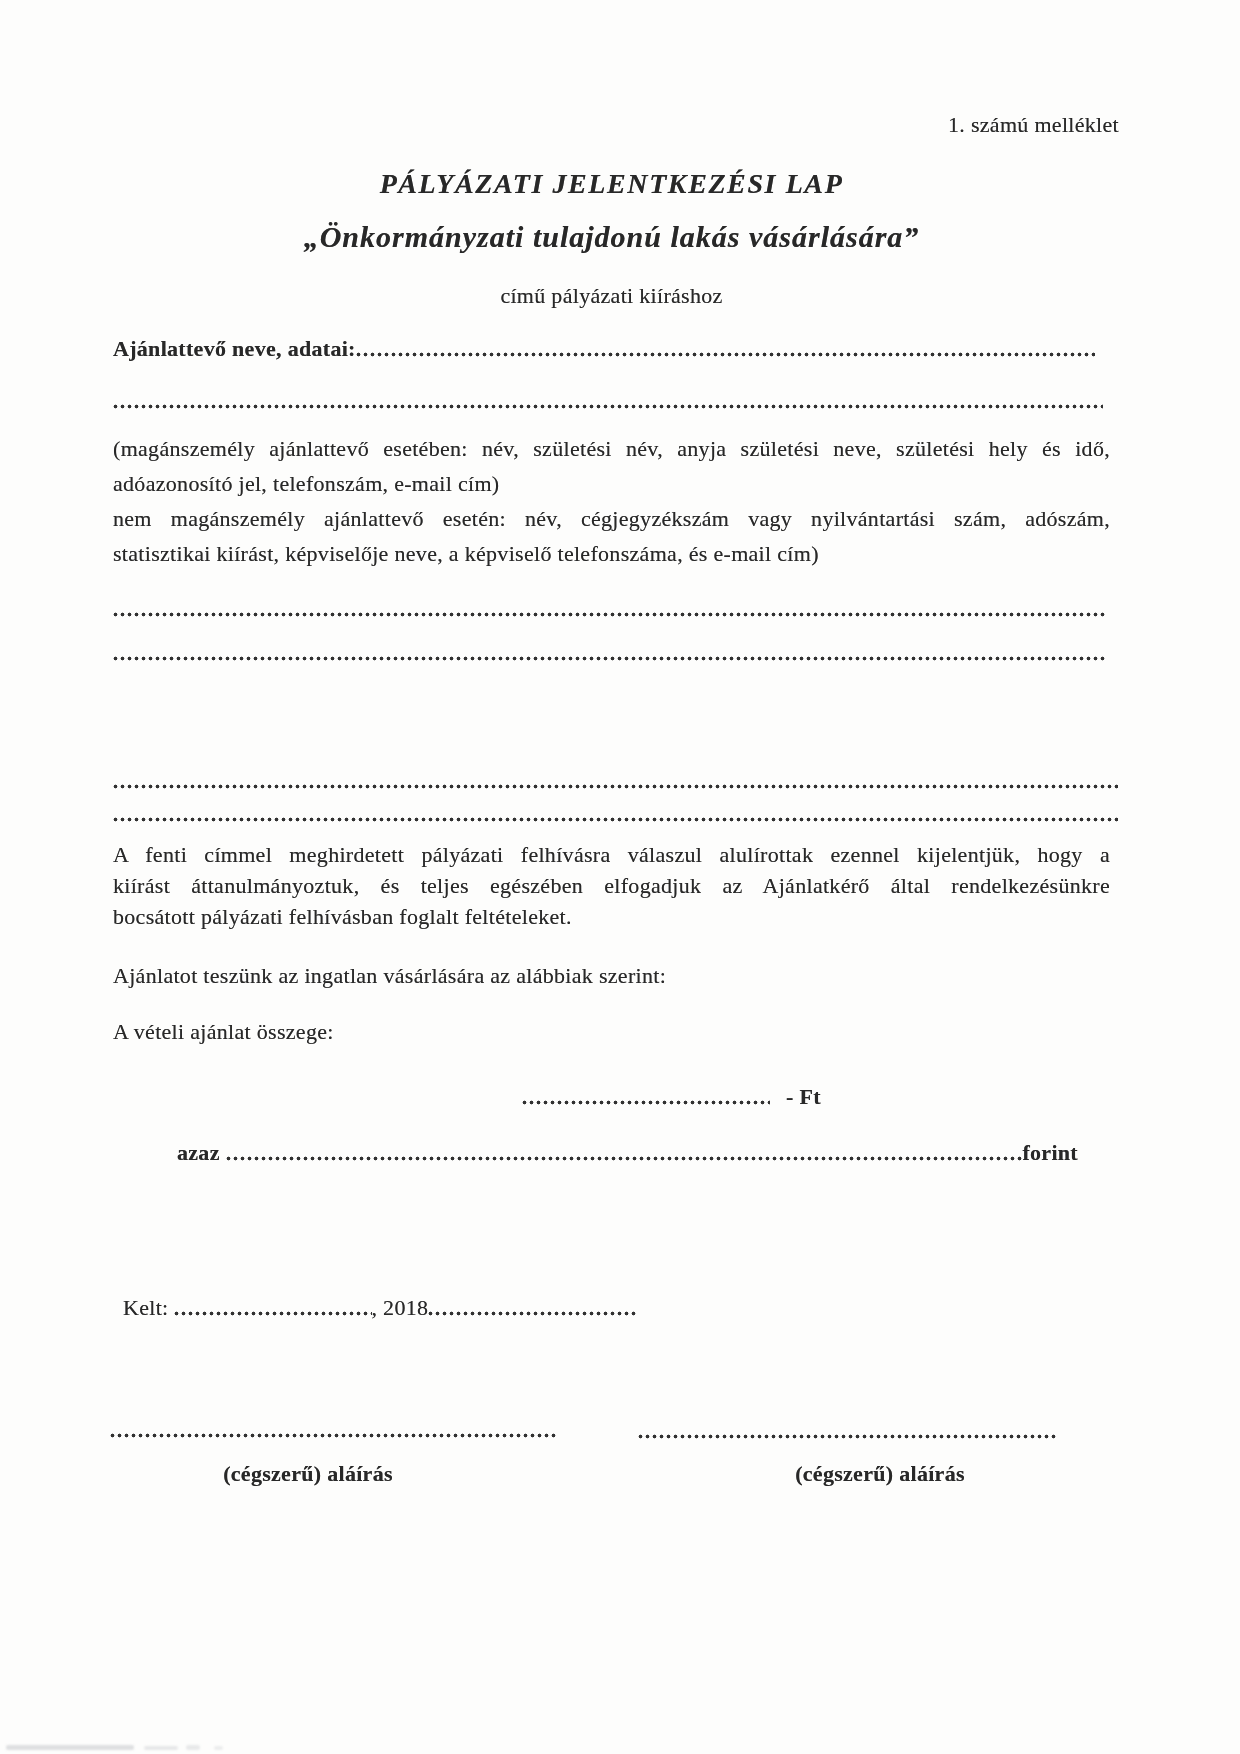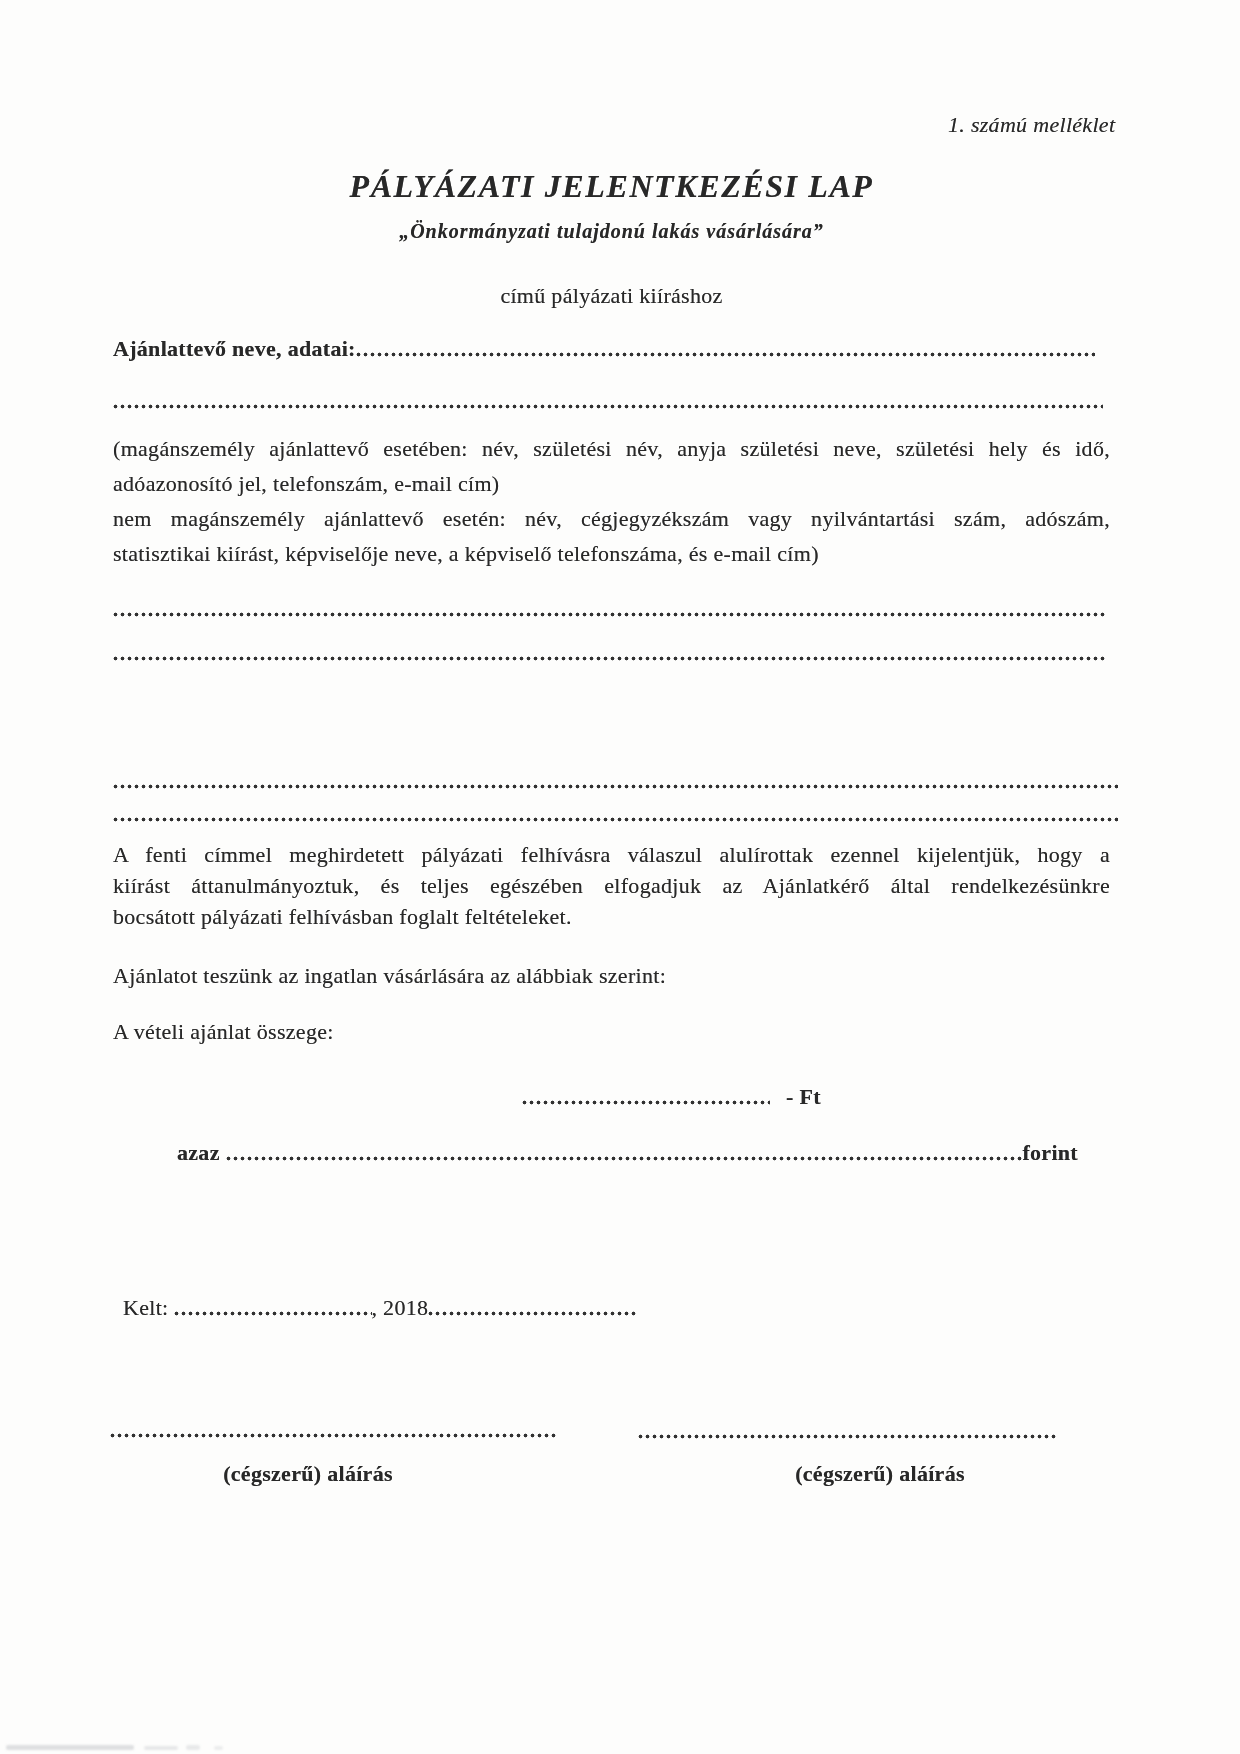--- a/index.html
+++ b/index.html
@@ -36,37 +36,37 @@
     display:inline-block; height:5px;
     background-image: radial-gradient(circle at 2.5px 2.5px, rgba(32,32,32,.92) 1.6px, rgba(32,32,32,0) 2.2px);
     background-size:7px 5px;
     background-repeat:repeat-x;
     margin-bottom:5px;
   }
   .grow { flex:1 1 auto; }
   .row { position:absolute; display:flex; align-items:flex-end;text-align:center; }
   .jl { text-align:justify; text-align-last:justify; }
   .title {
-    font-size:32px; font-weight:bold; font-style:italic;
+    font-size:28px; font-weight:bold; font-style:italic;
     letter-spacing:1.6px;
     text-shadow: 0 0 .6px rgba(40,40,40,.6);
   }
   .subtitle {
-    font-size:20px; font-weight:bold; font-style:italic;
+    font-size:30px; font-weight:bold; font-style:italic;
     letter-spacing:1px;
     text-shadow: 0 0 .6px rgba(40,40,40,.6);
   }
   .artifact { position:absolute; border-radius:2px; filter: blur(1px); }
 </style>
 </head>
 <body>
 
 <div class="page">
 
-  <div class="abs txt" style="top:112px; left:948px;font-style:italic;">1. számú melléklet</div>
+  <div class="abs txt" style="top:112px; left:948px;">1. számú melléklet</div>
 
   <div class="abs center title" style="top:168px; left:113px; width:997px;">PÁLYÁZATI JELENTKEZÉSI LAP</div>
 
   <div class="abs center subtitle" style="top:220px; left:113px; width:997px;">„Önkormányzati tulajdonú lakás vásárlására”</div>
 
   <div class="abs center txt" style="top:283px; left:113px; width:997px;">című pályázati kiíráshoz</div>
 
   <div class="row" style="top:336px; left:113px; width:982px;">
     <span class="txt b">Ajánlattevő neve, adatai:</span>
     <span class="dots grow"></span>

